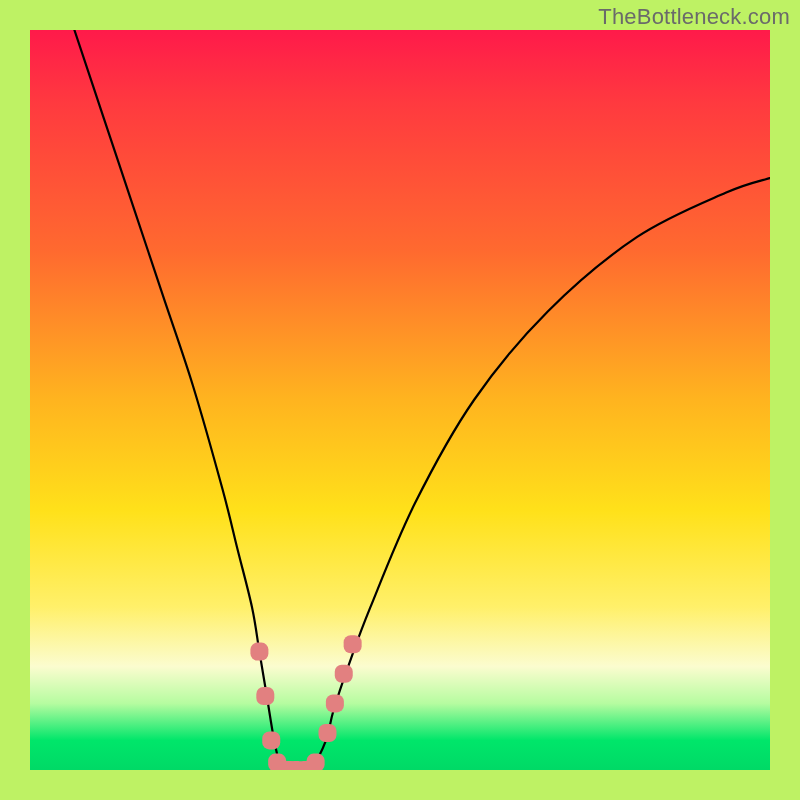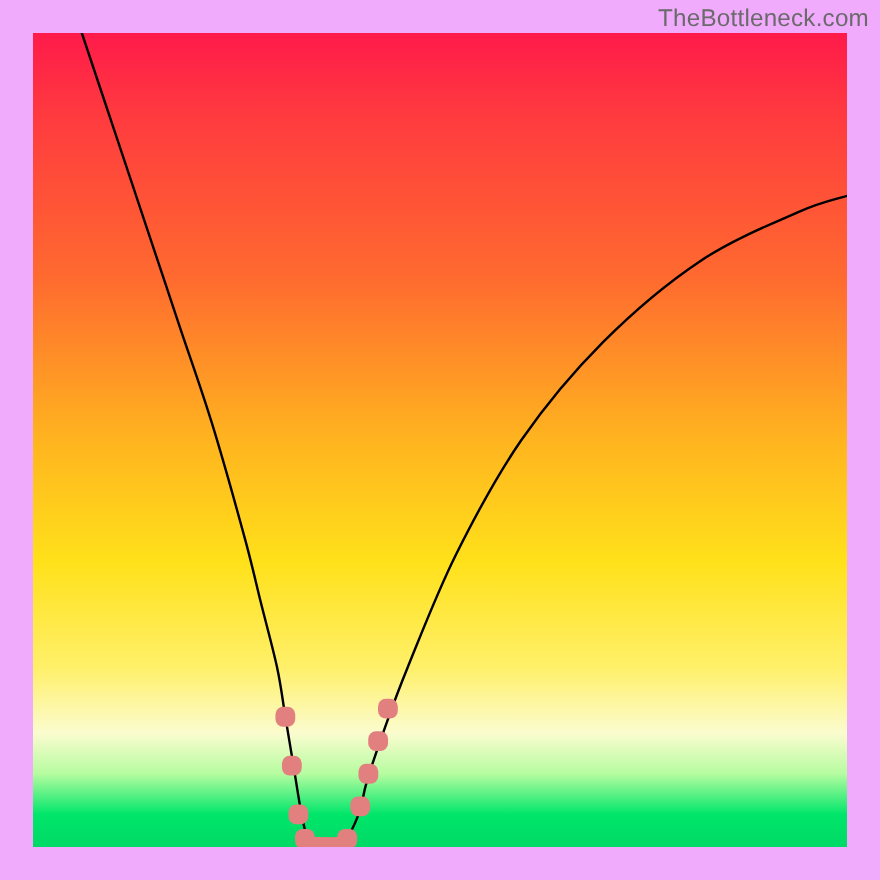--- a/index.html
+++ b/index.html
@@ -10,21 +10,21 @@
     background: #000;
     overflow: hidden;
     font-family: Arial, Helvetica, sans-serif;
   }
   .frame {
     position: absolute;
     left: 0;
     top: 0;
     width: 800px;
     height: 800px;
-    background: #f0abfc;
+    background: #bef264;
   }
   .plot-area {
     position: absolute;
     left: 30px;
     top: 30px;
     width: 740px;
     height: 740px;
     
     background: linear-gradient(
       to bottom,

